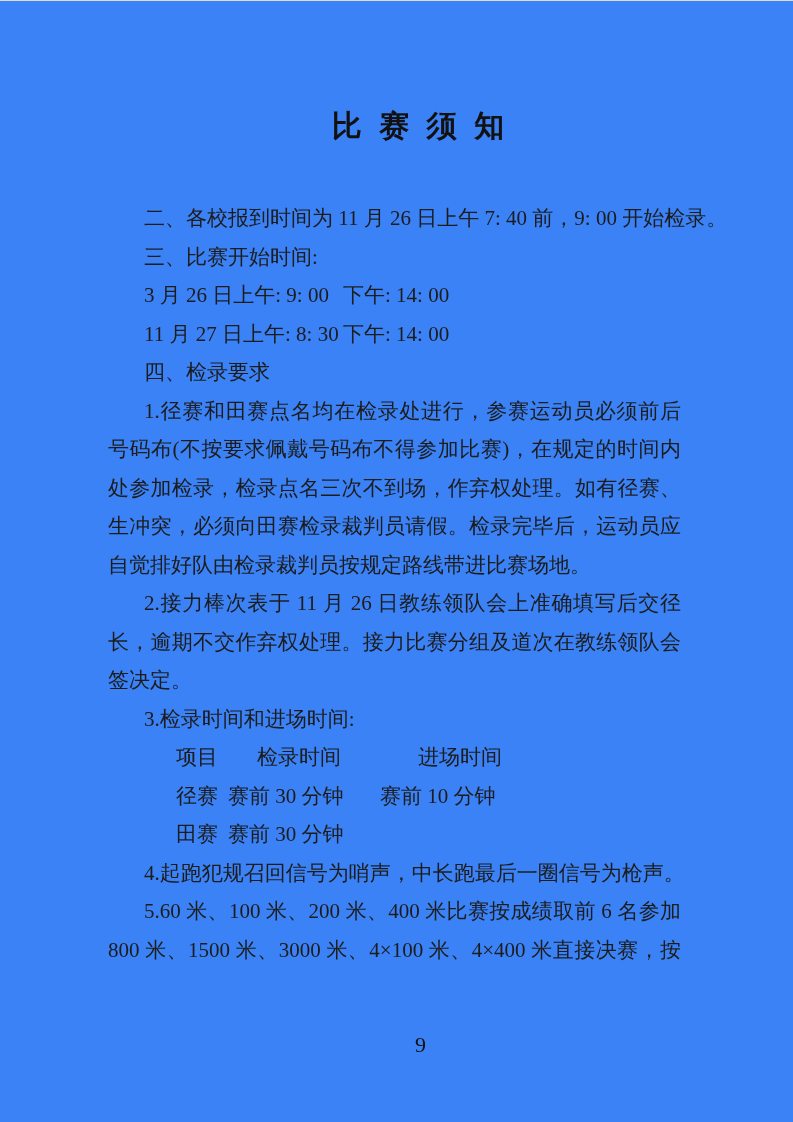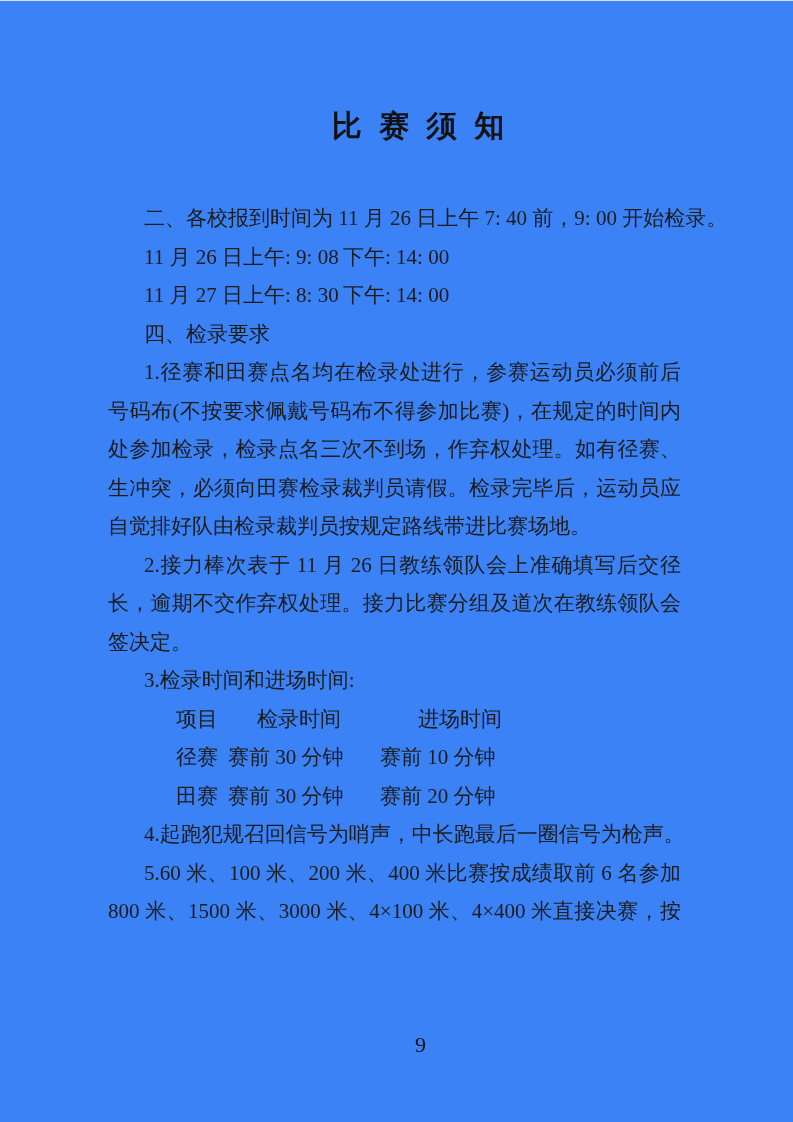--- a/index.html
+++ b/index.html
@@ -78,22 +78,23 @@
   }
 </style>
 </head>
 <body>
 
 <div class="page">
   <div class="page-top-edge"></div>
   <div class="doc-title">比 赛 须 知</div>
   <div class="doc-body">
       <div class="line indent">二、各校报到时间为 11 月 26 日上午 7: 40 前，9: 00 开始检录。</div>
+      <div class="line indent">三、比赛开始时间:</div>
       <div class="line cols2">
-        <span class="c c0">11 月 26 日上午: 9: 08</span>
+        <span class="c c0">3 月 26 日上午: 9: 00</span>
         <span class="c c1">下午: 14: 00</span>
       </div>
       <div class="line cols2">
         <span class="c c0">11 月 27 日上午: 8: 30</span>
         <span class="c c1">下午: 14: 00</span>
       </div>
       <div class="line indent">四、检录要求</div>
       <div class="line indent fill">1.径赛和田赛点名均在检录处进行，参赛运动员必须前后佩戴好</div>
       <div class="line fill">号码布(不按要求佩戴号码布不得参加比赛)，在规定的时间内到检录</div>
       <div class="line fill">处参加检录，检录点名三次不到场，作弃权处理。如有径赛、田赛发</div>
@@ -109,20 +110,19 @@
         <span class="c c2">进场时间</span>
       </div>
       <div class="line trow">
         <span class="c c0">径赛</span>
         <span class="c c1">赛前 30 分钟</span>
         <span class="c c2">赛前 10 分钟</span>
       </div>
       <div class="line trow">
         <span class="c c0">田赛</span>
         <span class="c c1">赛前 30 分钟</span>
-        <span class="c c2">赛前 20 分钟</span>
       </div>
       <div class="line indent">4.起跑犯规召回信号为哨声，中长跑最后一圈信号为枪声。</div>
       <div class="line indent fill">5.60 米、100 米、200 米、400 米比赛按成绩取前 6 名参加决赛，</div>
       <div class="line fill">800 米、1500 米、3000 米、4×100 米、4×400 米直接决赛，按成绩录</div>
     </div>
   <div class="page-number">9</div>
 </div>
 
 </body></html>

